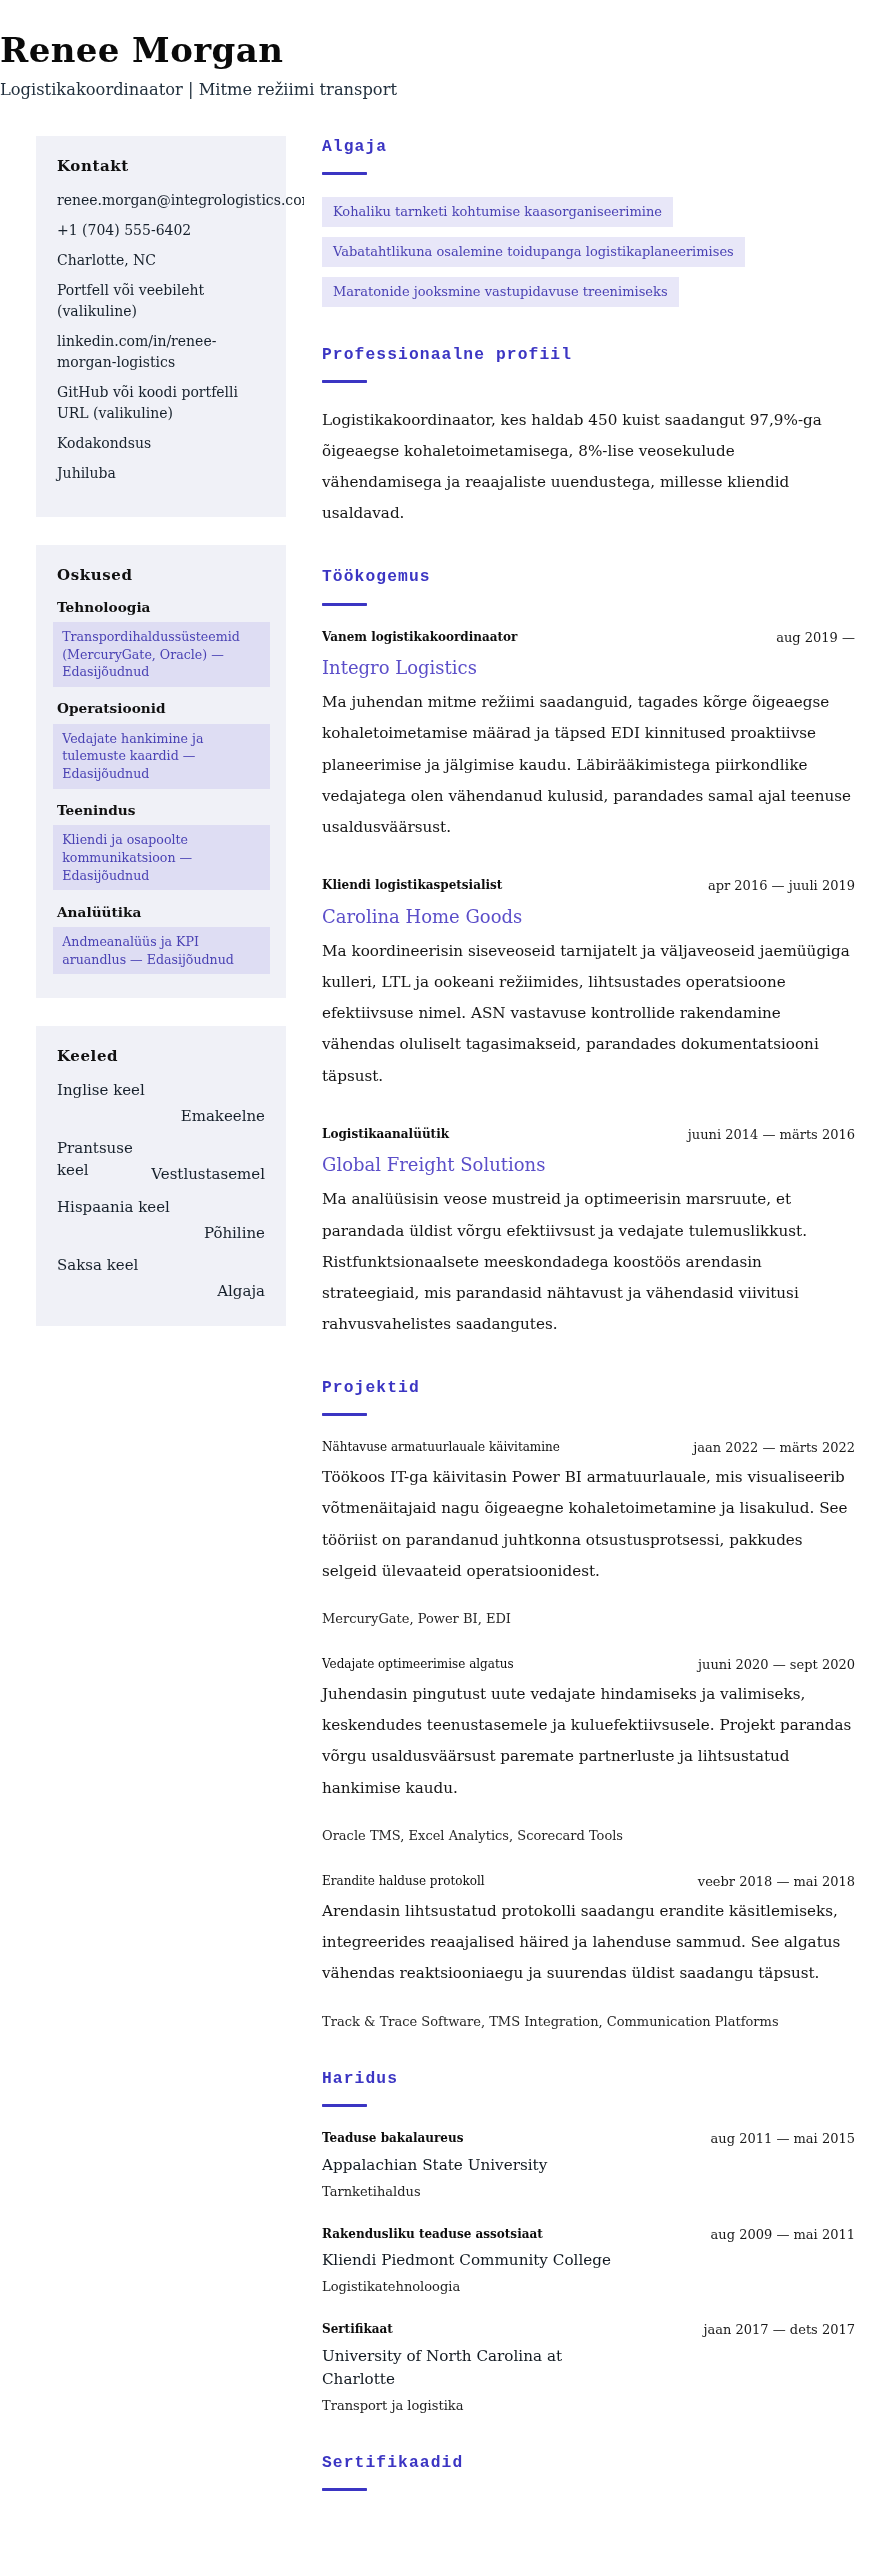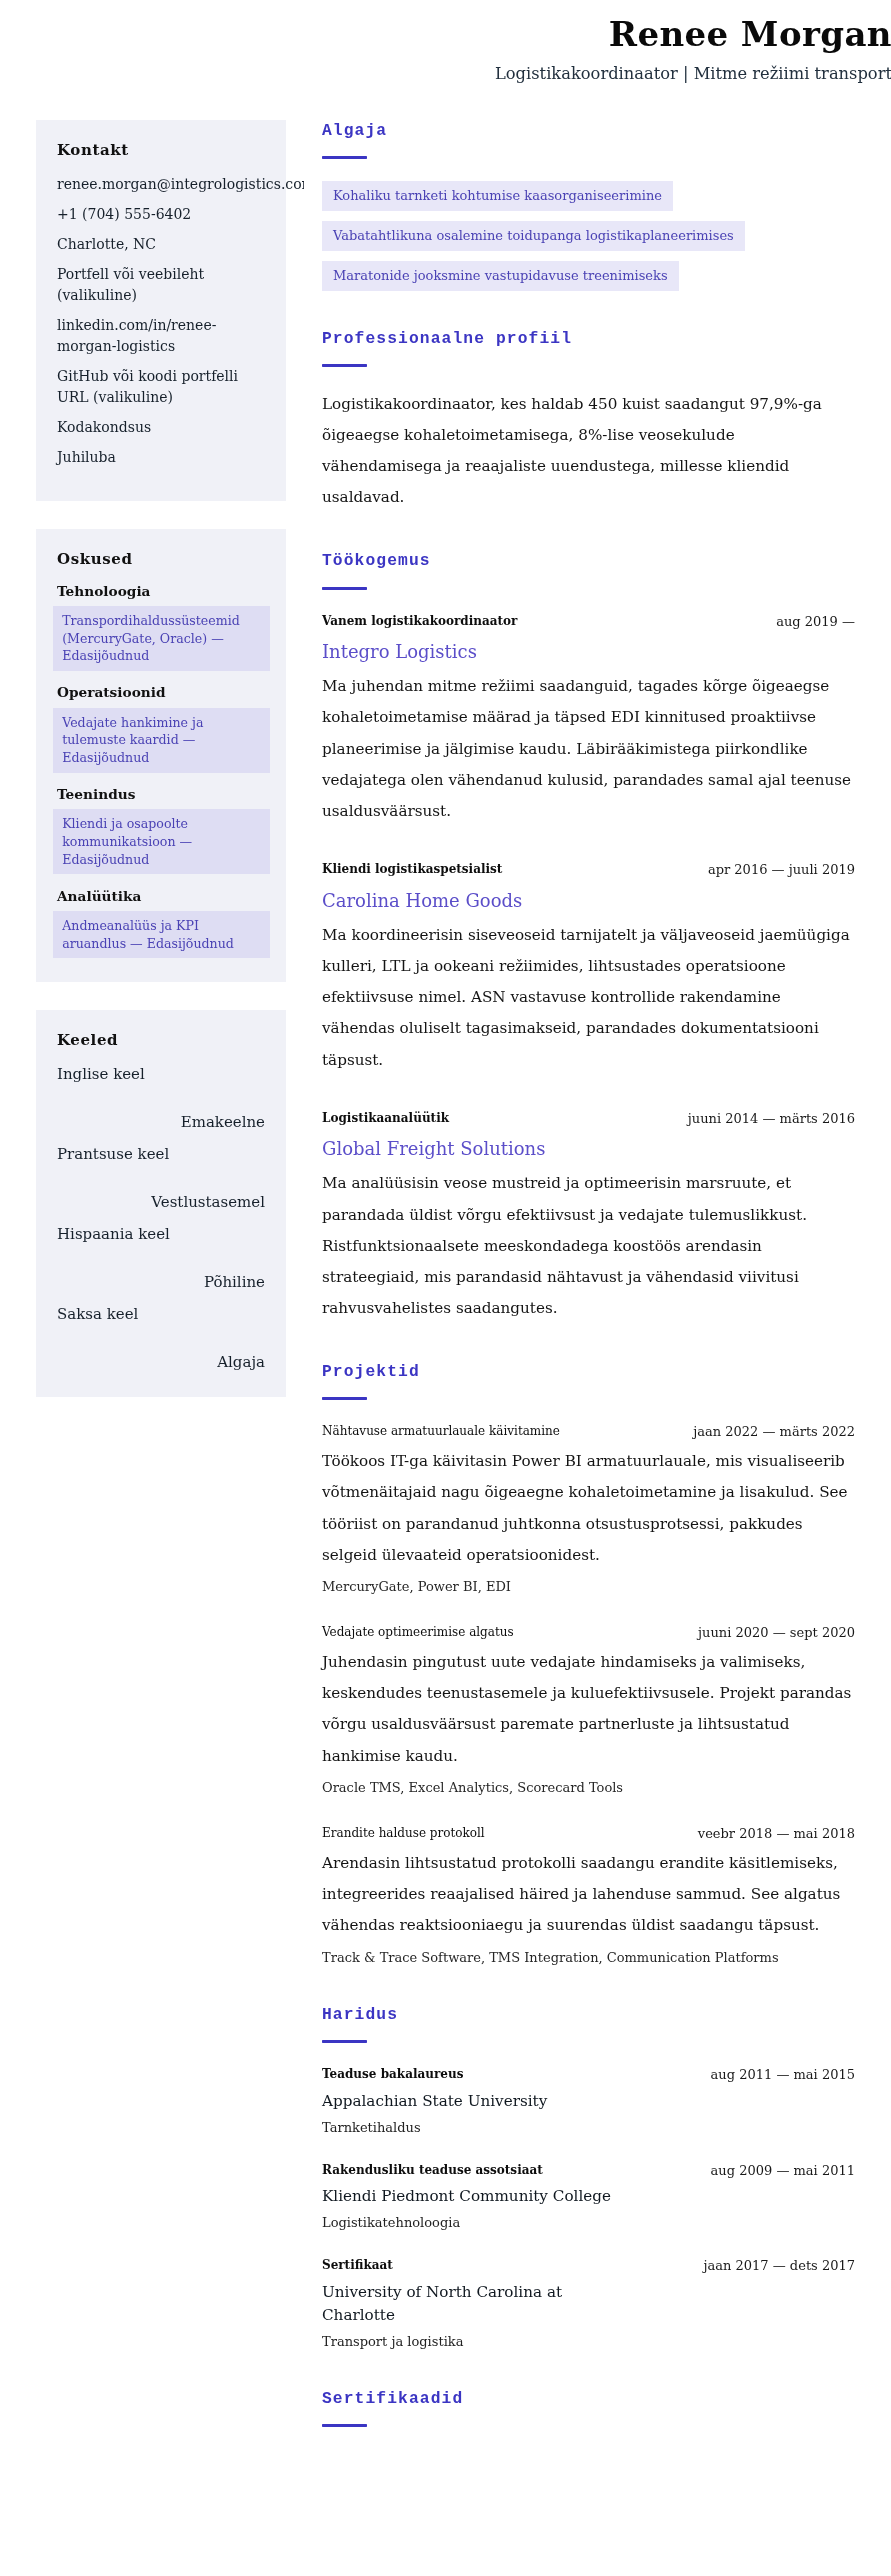--- a/index.html
+++ b/index.html
@@ -13,36 +13,36 @@
     --subtitle-text:#22303e;
   }
   *{box-sizing:border-box;margin:0;padding:0;}
   html,body{background:#ffffff;}
   body{
     width:892px;height:2576px;overflow:hidden;
     font-family:"DejaVu Serif", serif;
     color:var(--body-text,#141414);
   }
   
-  .header{text-align:right;padding-top:13px;}
+  .header{text-align:left;padding-top:29px;}
   .name{font-size:34px;font-weight:bold;color:#0a0a0a;letter-spacing:0.4px;line-height:1.25;}
   .subtitle{font-size:16.3px;color:var(--subtitle-text,#22303e);margin-top:7.4px;line-height:1.4;}
   
   .layout{display:flex;align-items:flex-start;padding:0 37px 0 36px;margin-top:34px;}
   .sidebar{flex:0 0 250px;width:250px;display:flex;flex-direction:column;gap:28px;}
   .side-box{background:var(--sidebar-bg,#f0f1f7);padding:21px 21px 24px;}
   .side-heading{font-size:15px;font-weight:bold;letter-spacing:0.6px;color:#111;margin-bottom:15px;}
   .contact-item{font-size:14px;line-height:1.5;margin-bottom:9px;color:#16202b;}
   .contact-item.email{white-space:nowrap;overflow:hidden;max-width:247px;width:247px;}
   .skill-group-label{font-size:13.7px;font-weight:bold;color:#111;margin:13.4px 0 7.4px;}
   .skill-pill{
     display:block;margin:0 -4.5px;background:var(--sidebar-pill-bg,#deddf3);
     color:var(--pill-text,#4a42b4);font-size:12.6px;line-height:1.4;padding:6px 9.7px;
   }
-  .lang-row{display:flex;justify-content:flex-start;gap:0;font-size:15px;line-height:1.45;margin-bottom:10.4px;color:#16202b;flex-direction:column;}
+  .lang-row{display:flex;justify-content:space-between;gap:0;font-size:15px;line-height:1.45;margin-bottom:10.4px;color:#16202b;}
   .lang-row:last-child{margin-bottom:0;}
   .lang-level{text-align:right;margin-top:26px;}
   
   .main{flex:1 1 auto;margin-left:36px;min-width:0;}
   .section{margin-bottom:37px;}
   .sec-heading{
     font-family:"Liberation Mono", monospace;font-weight:bold;
     font-size:16.3px;letter-spacing:1.1px;color:var(--accent,#3b35c3);line-height:1.3;
   }
   .sec-rule{width:45px;height:3px;background:var(--accent,#3b35c3);margin:15px 0 22px;border-radius:0.7px;}
@@ -62,21 +62,21 @@
   }
   .date-wide{max-width:186px;flex:0 1 auto;}
   .date-mid{max-width:172px;flex:0 1 auto;}
   .date-narrow{max-width:165px;flex:0 1 auto;}
   .company{font-size:18px;color:var(--link,#5b4ec9);margin:6px 0 6px;line-height:1.5;cursor:pointer;}
   .job{margin-bottom:33px;}
   .job:last-child,.project:last-child,.edu:last-child,.cert:last-child{margin-bottom:0;}
   .job .body-text{margin-top:1.5px;}
   .project{margin-bottom:27px;}
   .proj-desc{margin-top:3px;}
-  .tech-line{font-size:13px;color:#262626;margin-top:6px;line-height:1.5;}
+  .tech-line{font-size:13px;color:#262626;margin-top:22px;line-height:1.5;}
   .edu{margin-bottom:24px;}
   .edu-school{font-size:15.2px;line-height:1.5;margin-top:6px;color:#101820;}
   .edu-field{font-size:13px;color:#222;margin-top:6px;line-height:1.4;}
 </style>
 </head>
 <body>
 
 <header class="header">
   <div class="name">Renee Morgan</div>
   <div class="subtitle">Logistikakoordinaator | Mitme režiimi transport</div>

